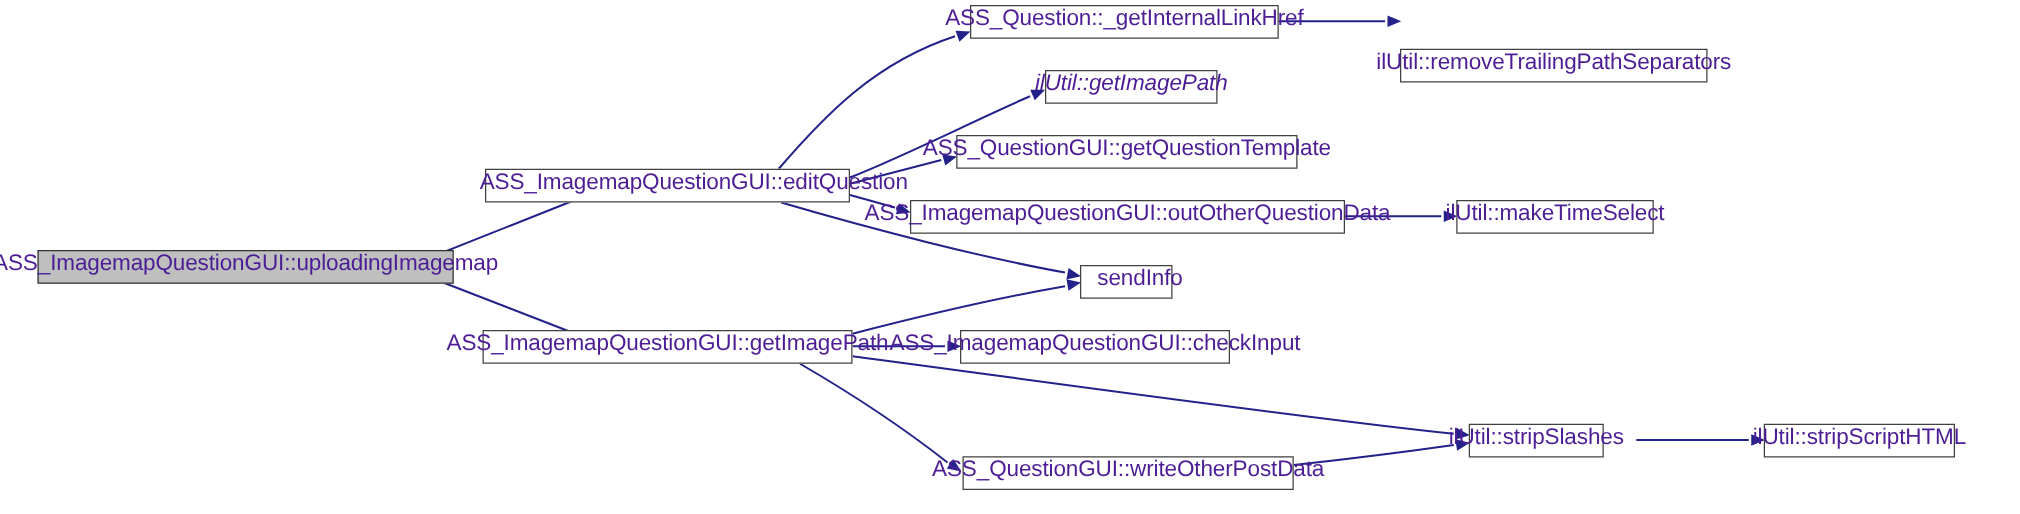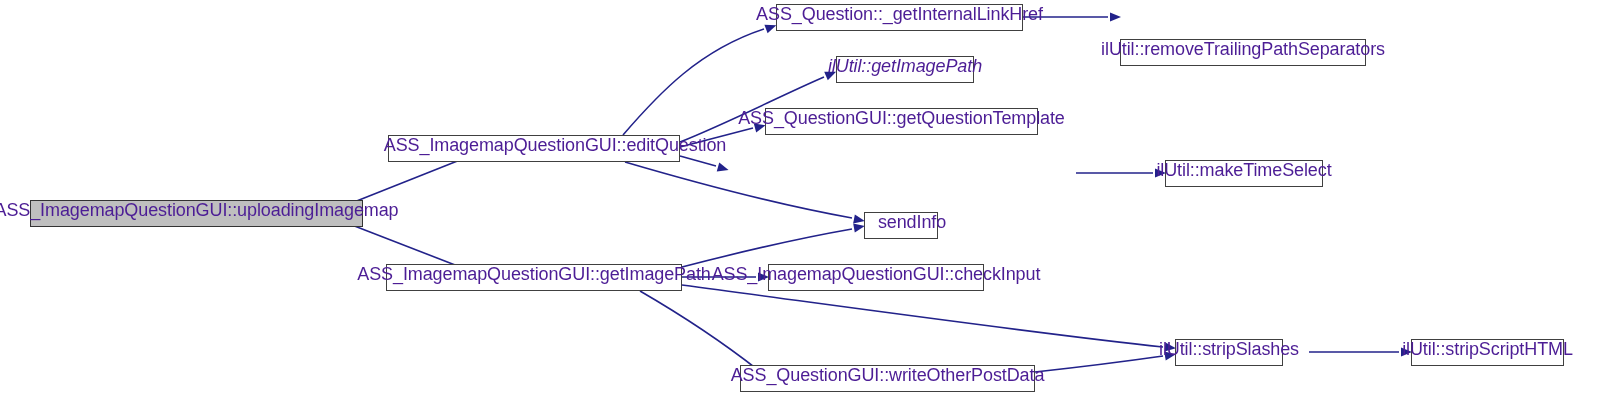--- a/index.html
+++ b/index.html
@@ -129,27 +129,30 @@
     </div>
     <div class="node" style="left: 776px; top: 4px; width: 247px; height: 27px;">
       <span class="node-label">ASS_Question::_getInternalLinkHref</span>
     </div>
     <div class="node" style="left: 836px; top: 56px; width: 138px; height: 27px; font-style: italic;">
       <span class="node-label">ilUtil::getImagePath</span>
     </div>
     <div class="node" style="left: 765px; top: 108px; width: 273px; height: 27px;">
       <span class="node-label">ASS_QuestionGUI::getQuestionTemplate</span>
     </div>
+    <div class="node" style="left: 728px; top: 160px; width: 348px; height: 27px;">
+      <span class="node-label">ASS_ImagemapQuestionGUI::outOtherQuestionData</span>
+    </div>
     <div class="node" style="left: 864px; top: 212px; width: 74px; height: 27px; padding-left: 22px;">
       <span class="node-label">sendInfo</span>
     </div>
     <div class="node" style="left: 768px; top: 264px; width: 216px; height: 27px;">
       <span class="node-label">ASS_ImagemapQuestionGUI::checkInput</span>
     </div>
-    <div class="node" style="left: 740px; top: 365px; width: 295px; height: 27px;">
+    <div class="node" style="left: 770px; top: 365px; width: 265px; height: 27px;">
       <span class="node-label">ASS_QuestionGUI::writeOtherPostData</span>
     </div>
     <div class="node" style="left: 1120px; top: 4px; width: 246px; height: 27px; margin-top: 35px;">
       <span class="node-label">ilUtil::removeTrailingPathSeparators</span>
     </div>
     <div class="node" style="left: 1165px; top: 160px; width: 158px; height: 27px;">
       <span class="node-label">ilUtil::makeTimeSelect</span>
     </div>
     <div class="node" style="left: 1175px; top: 339px; width: 108px; height: 27px;">
       <span class="node-label">ilUtil::stripSlashes</span>

